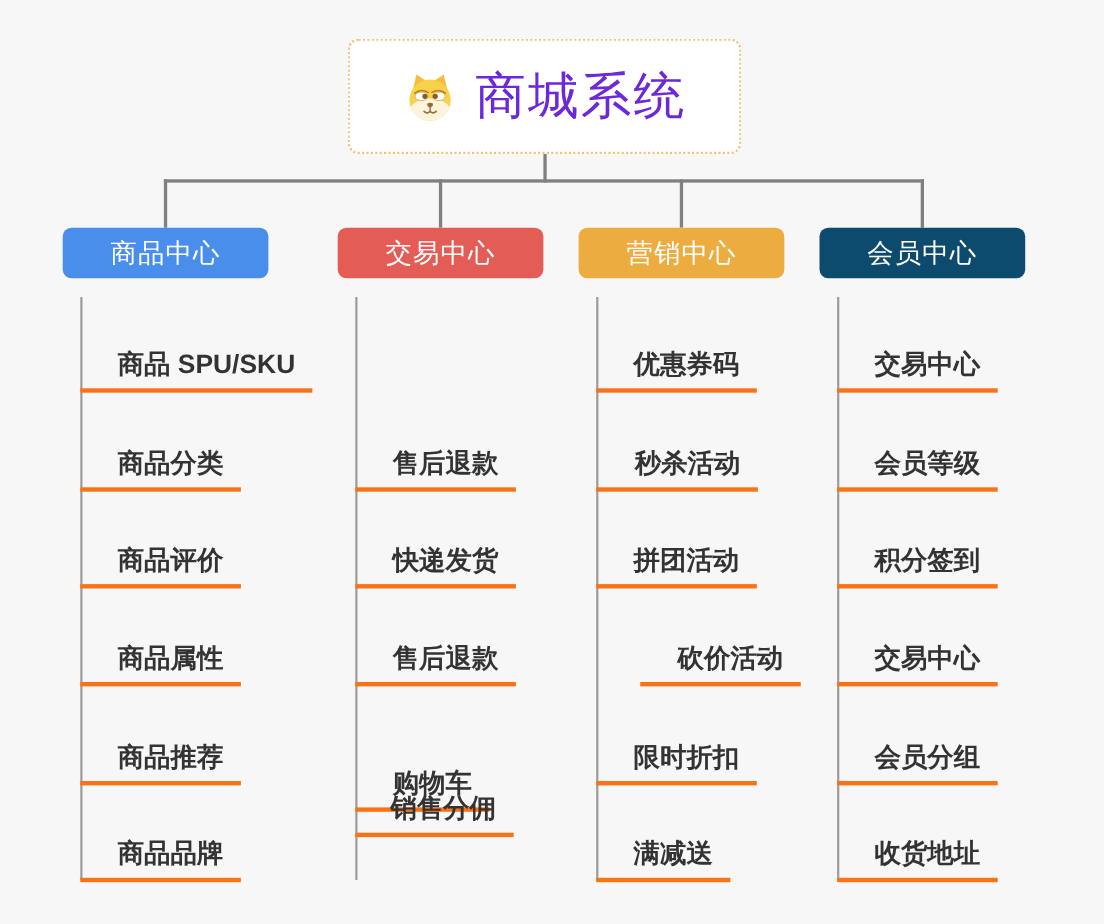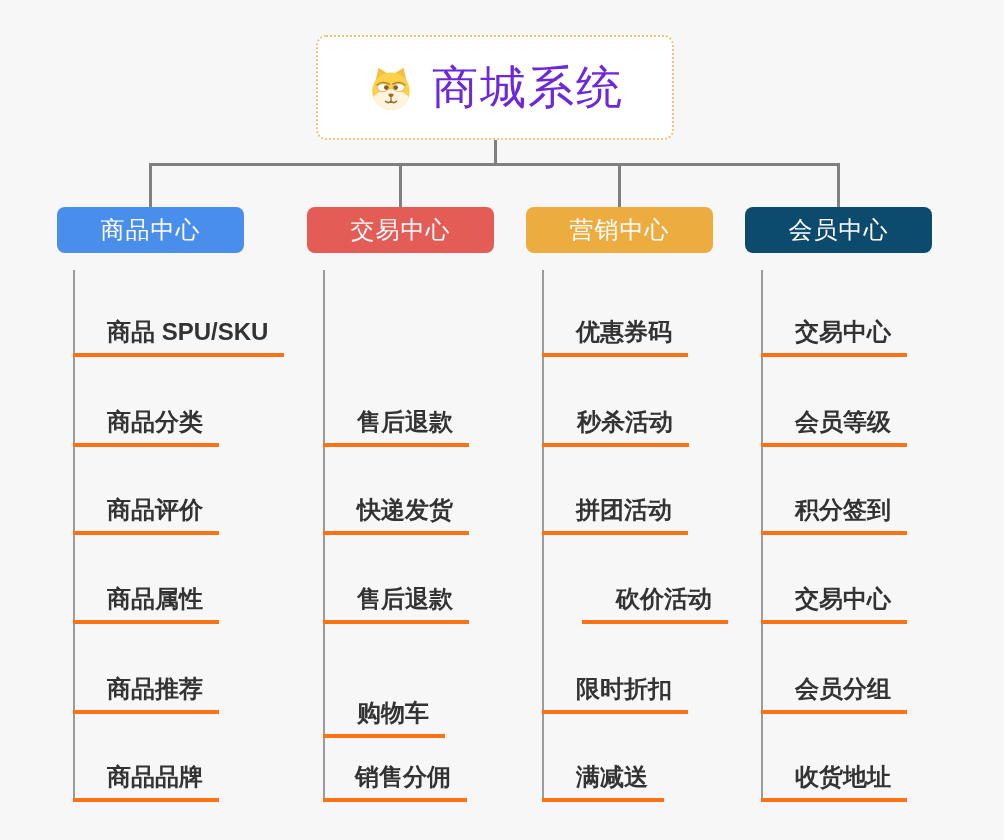--- a/index.html
+++ b/index.html
@@ -129,21 +129,21 @@
   <div class="leaf" style="left:73px; top:407px;">商品分类</div>
   <div class="leaf" style="left:73px; top:495px;">商品评价</div>
   <div class="leaf" style="left:73px; top:584px;">商品属性</div>
   <div class="leaf" style="left:73px; top:674px;">商品推荐</div>
   <div class="leaf" style="left:73px; top:762px;">商品品牌</div>
 
   <div class="leaf" style="left:323px; top:407px;">售后退款</div>
   <div class="leaf" style="left:323px; top:495px;">快递发货</div>
   <div class="leaf" style="left:323px; top:584px;">售后退款</div>
   <div class="leaf" style="left:323px; top:674px;margin-top:24px;">购物车</div>
-  <div class="leaf" style="left:323px; top:762px;padding-left:32px;">销售分佣</div>
+  <div class="leaf" style="left:323px; top:721px;padding-left:32px;">销售分佣</div>
 
   <div class="leaf" style="left:542px; top:317px;">优惠券码</div>
   <div class="leaf" style="left:542px; top:407px;padding-left:35px;">秒杀活动</div>
   <div class="leaf" style="left:542px; top:495px;">拼团活动</div>
   <div class="leaf" style="left:542px; top:584px;margin-left:40px;">砍价活动</div>
   <div class="leaf" style="left:542px; top:674px;">限时折扣</div>
   <div class="leaf" style="left:542px; top:762px;">满减送</div>
 
   <div class="leaf" style="left:761px; top:317px;">交易中心</div>
   <div class="leaf" style="left:761px; top:407px;">会员等级</div>

